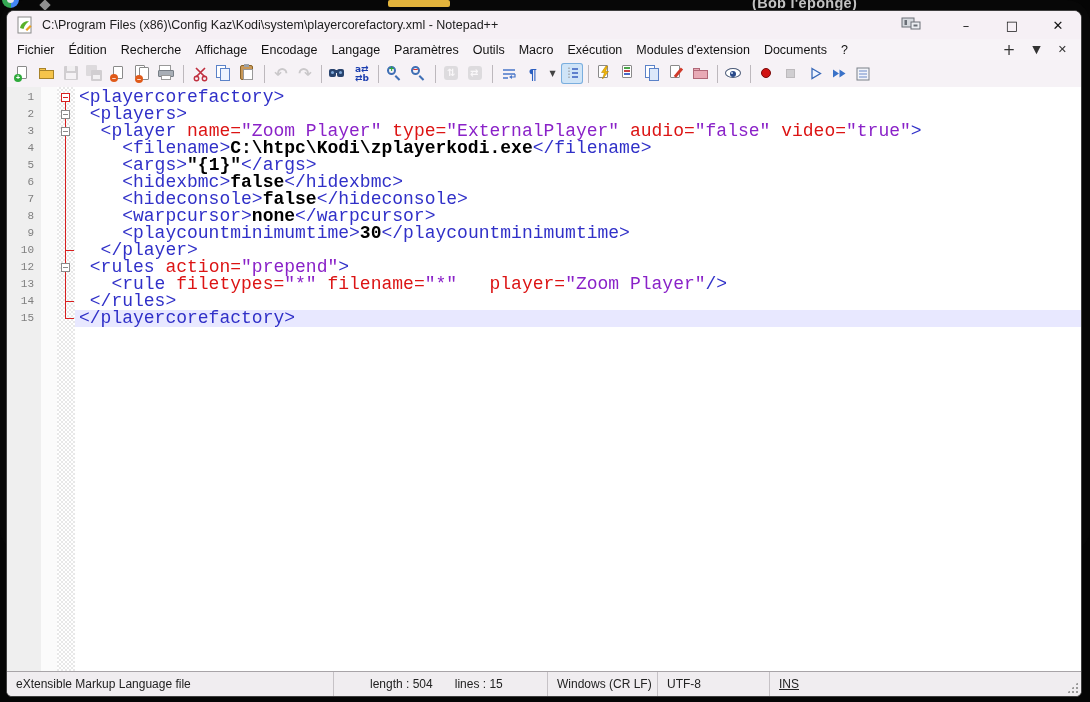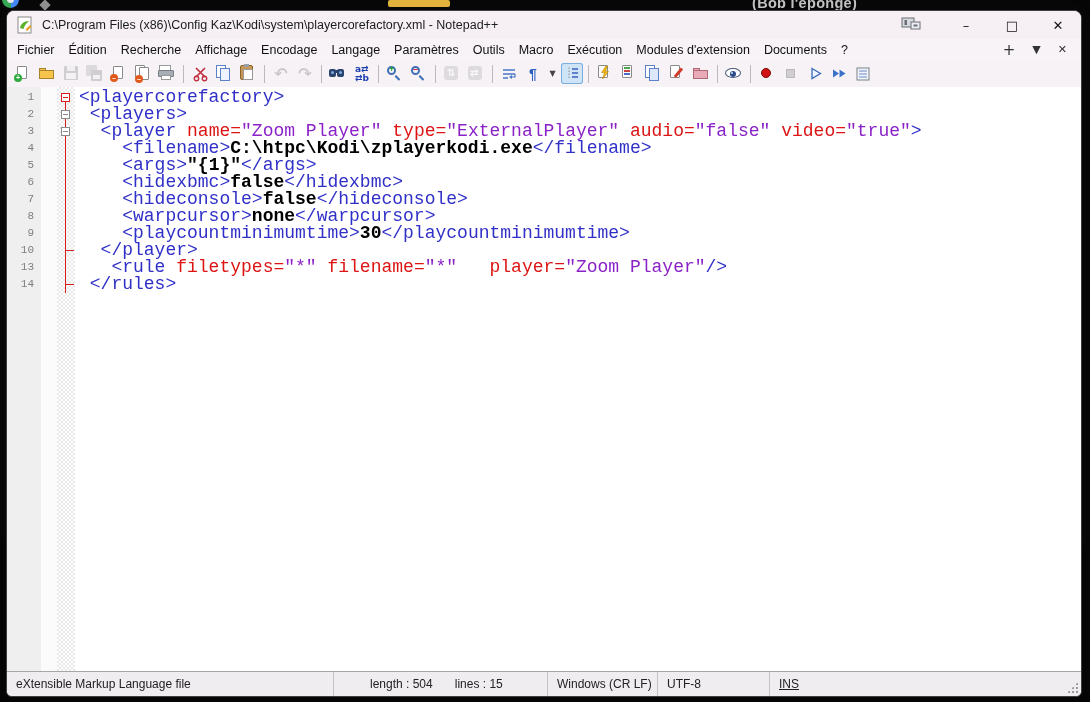--- a/index.html
+++ b/index.html
@@ -432,35 +432,56 @@
           <div class="row">
             <span class="ln">10</span>
             <span class="bm"></span>
             <span class="fold">
               <i class="fv" style="top: 0px; bottom: 0px; background: var(--c-fold_active);"></i>
               <i class="fh" style="background: var(--c-fold_active);"></i>
             </span>
             <span class="code"><span class="sg-t">  &lt;/player&gt;</span></span>
           </div>
           <div class="row">
+            <span class="ln">12</span>
+            <span class="bm"></span>
+            <span class="fold">
+              <i class="fv" style="top: 0px; bottom: 13px; background: var(--c-fold_active);"></i>
+              <i class="fv" style="top: 13px; bottom: 0px; background: var(--c-fold_active);"></i>
+              <i class="fbox" style="border-color: var(--c-fold_inactive);">
+                <i style="background: var(--c-fold_inactive);"></i>
+              </i>
+            </span>
+            <span class="code"><span class="sg-t"> &lt;rules </span><span class="sg-a">action=</span><span class="sg-v">"prepend"</span><span class="sg-t">&gt;</span></span>
+          </div>
+          <div class="row">
             <span class="ln">13</span>
             <span class="bm"></span>
             <span class="fold">
               <i class="fv" style="top: 0px; bottom: 0px; background: var(--c-fold_active);"></i>
             </span>
             <span class="code"><span class="sg-t">   &lt;rule </span><span class="sg-a">filetypes=</span><span class="sg-v">"*"</span><span class="sg-t"> </span><span class="sg-a">filename=</span><span class="sg-v">"*"</span><span class="sg-t">   </span><span class="sg-a">player=</span><span class="sg-v">"Zoom Player"</span><span class="sg-t">/&gt;</span></span>
           </div>
           <div class="row">
             <span class="ln">14</span>
             <span class="bm"></span>
             <span class="fold">
               <i class="fv" style="top: 0px; bottom: 0px; background: var(--c-fold_active);"></i>
               <i class="fh" style="background: var(--c-fold_active);"></i>
             </span>
             <span class="code"><span class="sg-t"> &lt;/rules&gt;</span></span>
+          </div>
+          <div class="row">
+            <span class="ln">15</span>
+            <span class="bm"></span>
+            <span class="fold">
+              <i class="fv" style="top: 0px; bottom: 8px; background: var(--c-fold_active);"></i>
+              <i class="fh" style="background: var(--c-fold_active);"></i>
+            </span>
+            <span class="code cur"><span class="sg-t">&lt;/playercorefactory&gt;</span></span>
           </div>
         </div>
     </div>
 
     <div class="statusbar">
       <div class="ss s1">
           <span>eXtensible Markup Language file</span>
         </div>
       <div class="ss s2">
         <span>length : 504</span>

